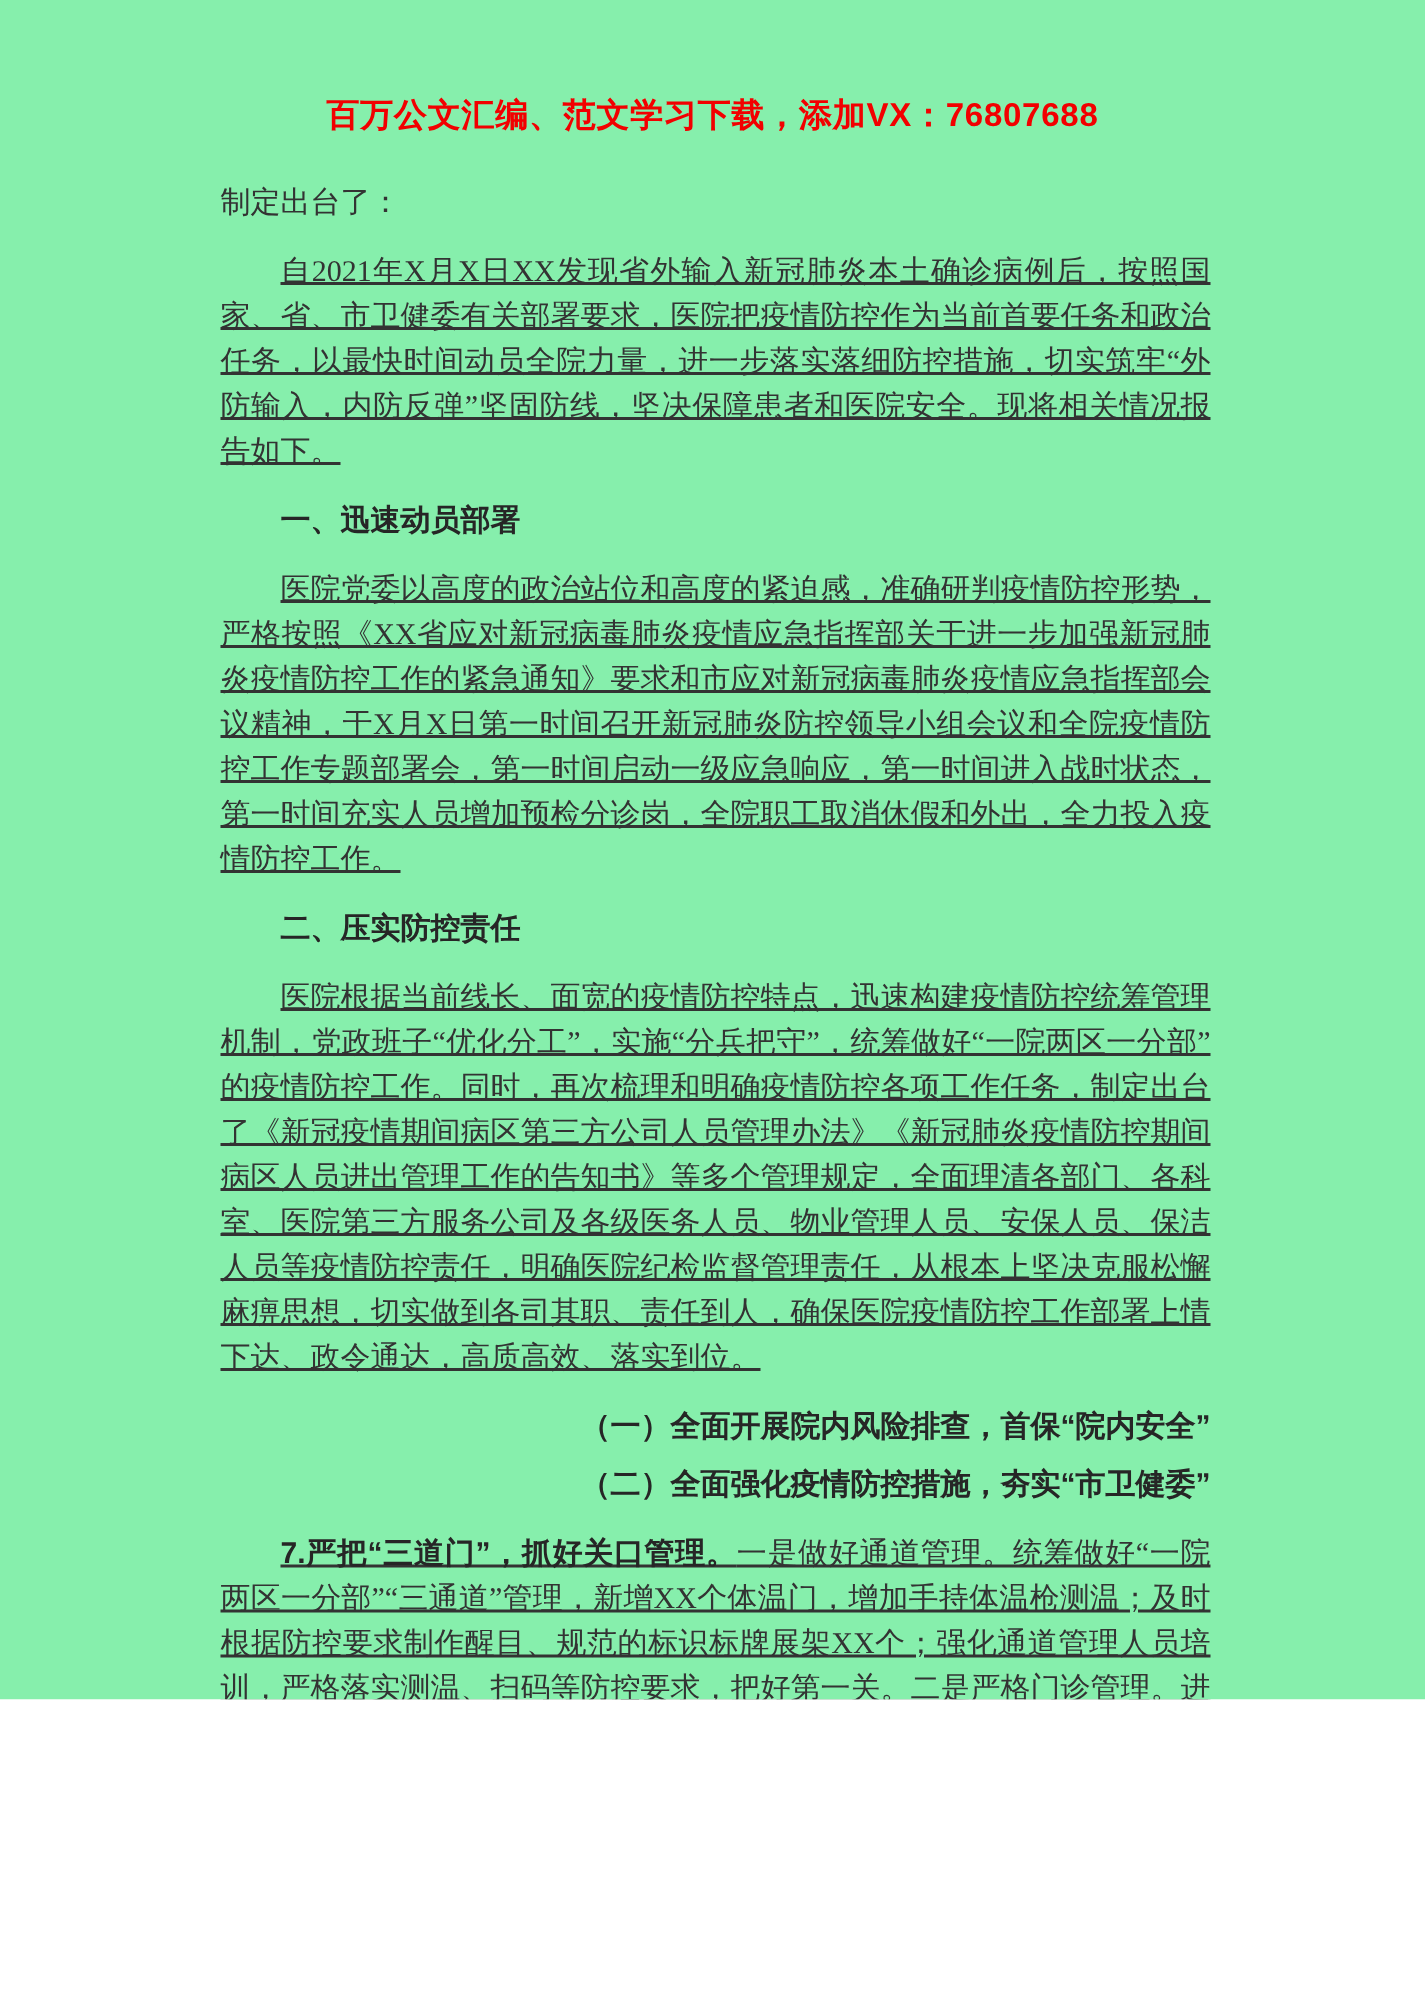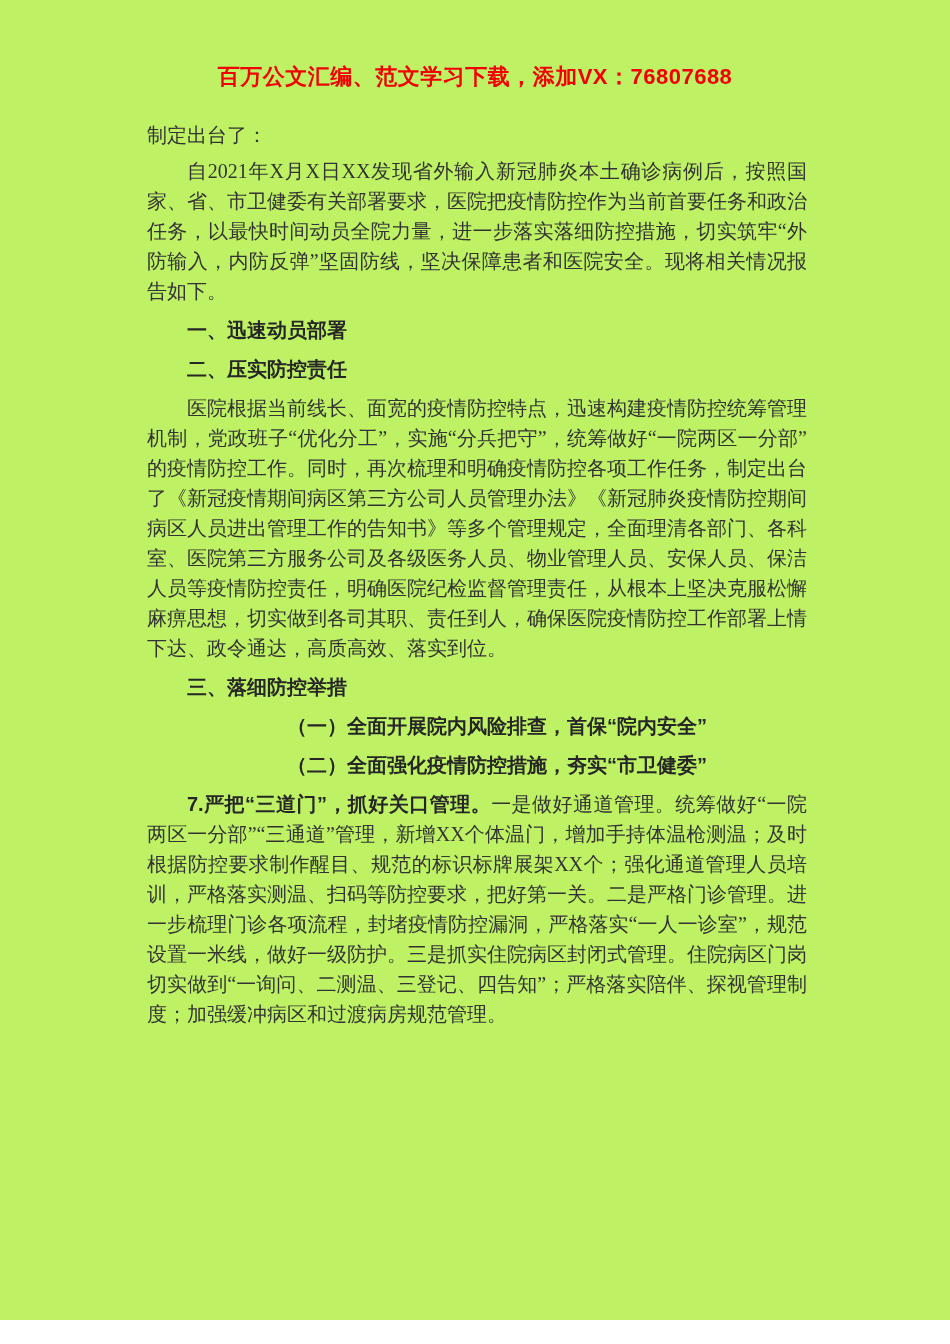--- a/index.html
+++ b/index.html
@@ -3,23 +3,23 @@
 <meta charset="utf-8">
 <style>
   html, body {
     margin: 0;
     padding: 0;
     background: #ffffff;
   }
   .page {
     position: relative;
     width: 950px;
-    height: 1320px;
+    height: 1133px;
     margin: 0 auto;
-    background: #bef264;
+    background: #86efac;
     overflow: hidden;
     box-sizing: border-box;
   }
   .promo-header {
     padding-top: 64px;
     text-align: center;
     font-family: "Liberation Sans", sans-serif;
     font-weight: bold;
     font-size: 22px;
     line-height: 26px;
@@ -35,42 +35,43 @@
     font-size: 20px;
     line-height: 30px;
     color: #333333;
     text-align: justify;
     text-justify: inter-character;
   }
   .salutation {
     margin: 0 0 6px 0;
   }
   .body-para {
-    margin: 6px 0;
+    margin: 16px 0;
     text-indent: 2em;
+    text-decoration: underline;
   }
   .sec-heading {
     margin: 9px 0;
     font-family: Liberation Sans, sans-serif;
     font-weight: bold;
     font-size: 20px;
     line-height: 30px;
     color: #262626;
     text-indent: 2em;
     text-align: left;
   }
   .sub-heading {
     margin: 9px 0;
     font-family: "Liberation Sans", sans-serif;
     font-weight: bold;
     font-size: 20px;
     line-height: 30px;
     color: #262626;
     text-indent: 2em;
-    text-align: center;
+    text-align: right;
   }
   .bold-lead {
     font-family: "Liberation Sans", sans-serif;
     font-weight: bold;
     color: #262626;
   }
 </style>
 </head>
 <body>
 
@@ -79,26 +80,26 @@
   <div class="promo-header">百万公文汇编、范文学习下载，添加VX：76807688</div>
 
   <div class="doc">
 
     <p class="salutation">制定出台了：</p>
 
     <p class="body-para">自2021年X月X日XX发现省外输入新冠肺炎本土确诊病例后，按照国家、省、市卫健委有关部署要求，医院把疫情防控作为当前首要任务和政治任务，以最快时间动员全院力量，进一步落实落细防控措施，切实筑牢“外防输入，内防反弹”坚固防线，坚决保障患者和医院安全。现将相关情况报告如下。</p>
 
     <h2 class="sec-heading">一、迅速动员部署</h2>
 
+    <p class="body-para">医院党委以高度的政治站位和高度的紧迫感，准确研判疫情防控形势，严格按照《XX省应对新冠病毒肺炎疫情应急指挥部关于进一步加强新冠肺炎疫情防控工作的紧急通知》要求和市应对新冠病毒肺炎疫情应急指挥部会议精神，于X月X日第一时间召开新冠肺炎防控领导小组会议和全院疫情防控工作专题部署会，第一时间启动一级应急响应，第一时间进入战时状态，第一时间充实人员增加预检分诊岗，全院职工取消休假和外出，全力投入疫情防控工作。</p>
 
     <h2 class="sec-heading">二、压实防控责任</h2>
 
     <p class="body-para">医院根据当前线长、面宽的疫情防控特点，迅速构建疫情防控统筹管理机制，党政班子“优化分工”，实施“分兵把守”，统筹做好“一院两区一分部”的疫情防控工作。同时，再次梳理和明确疫情防控各项工作任务，制定出台了《新冠疫情期间病区第三方公司人员管理办法》《新冠肺炎疫情防控期间病区人员进出管理工作的告知书》等多个管理规定，全面理清各部门、各科室、医院第三方服务公司及各级医务人员、物业管理人员、安保人员、保洁人员等疫情防控责任，明确医院纪检监督管理责任，从根本上坚决克服松懈麻痹思想，切实做到各司其职、责任到人，确保医院疫情防控工作部署上情下达、政令通达，高质高效、落实到位。</p>
 
-    <h2 class="sec-heading">三、落细防控举措</h2>
 
     <h3 class="sub-heading">（一）全面开展院内风险排查，首保“院内安全”</h3>
 
 
     <h3 class="sub-heading">（二）全面强化疫情防控措施，夯实“市卫健委”</h3>
 
     <p class="body-para"><span class="bold-lead">7.严把“三道门”，抓好关口管理。</span><span>一是做好通道管理。统筹做好“一院两区一分部”“三通道”管理，新增XX个体温门，增加手持体温枪测温；及时根据防控要求制作醒目、规范的标识标牌展架XX个；强化通道管理人员培训，严格落实测温、扫码等防控要求，把好第一关。二是严格门诊管理。进一步梳理门诊各项流程，封堵疫情防控漏洞，严格落实“一人一诊室”，规范设置一米线，做好一级防护。三是抓实住院病区封闭式管理。住院病区门岗切实做到“一询问、二测温、三登记、四告知”；严格落实陪伴、探视管理制度；加强缓冲病区和过渡病房规范管理。</span></p>
 
   </div>
 </div>

